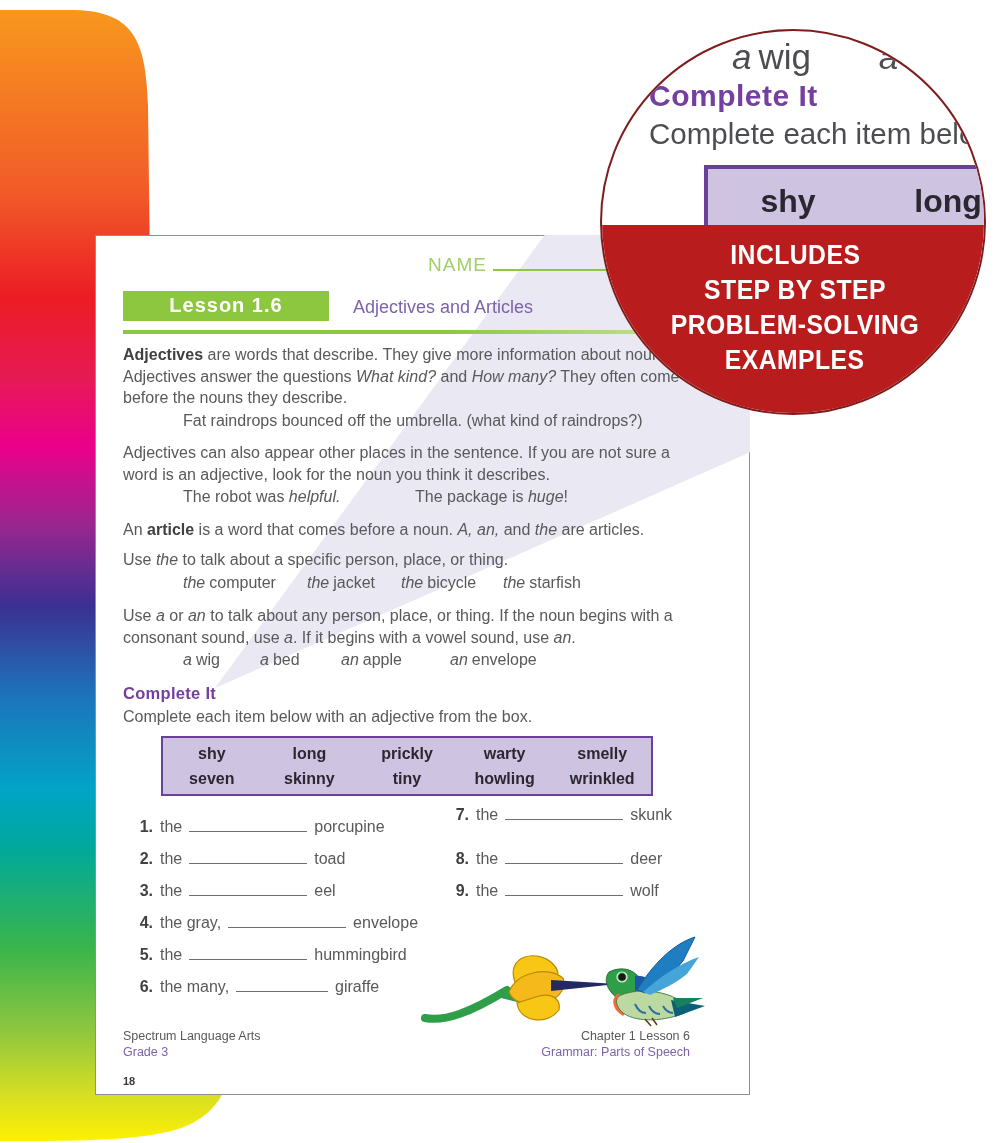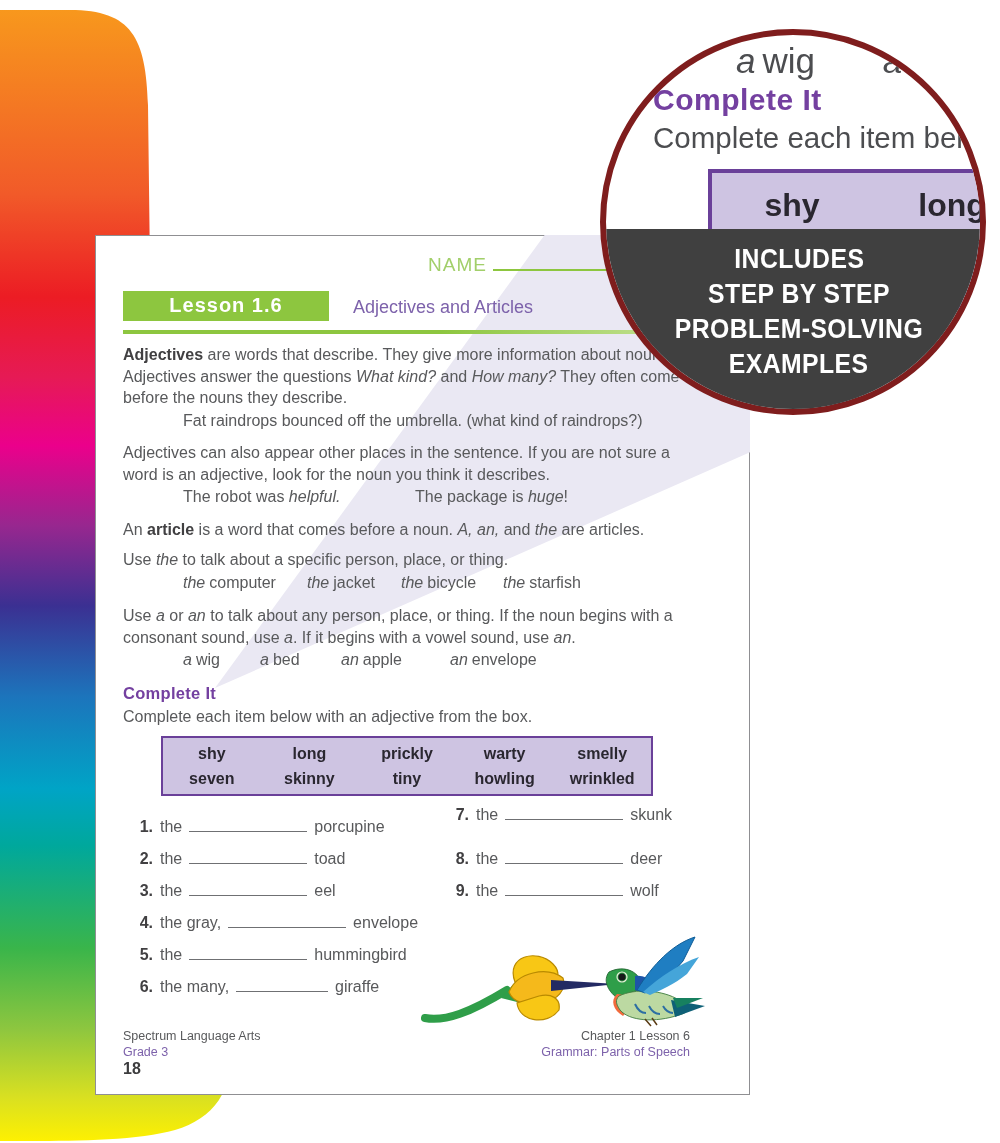--- a/index.html
+++ b/index.html
@@ -35,37 +35,37 @@
   .item{position:absolute;white-space:nowrap;}
   .inum{font-weight:700;color:#414042;display:inline-block;min-width:26px;text-align:right;margin-right:7px;}
   .ipre{margin-right:7px;}
   .ipre:empty{display:none;margin:0;}
   .blank{display:inline-block;height:13px;border-bottom:1.5px solid #6f7073;}
   .w118{width:118px;} .w92{width:92px;}
   .ipost{margin-left:7px;}
   
   .foot{font-size:12.5px;line-height:16px;}
   .foot .purple{color:#7d62ab;}
-  .foot .pagenum{font-weight:700;color:#3c3c3e;font-size:16px;margin-top:1px;}
+  .foot .pagenum{font-weight:700;color:#3c3c3e;font-size:11px;margin-top:13px;}
   
   .magnifier{left:600px;top:29px;width:386px;height:386px;border-radius:50%;
-             background:#fff;border:6px solid #7f1d1d;box-sizing:border-box;
+             background:#fff;border:2px solid #7f1d1d;box-sizing:border-box;
              overflow:hidden;z-index:3;}
   .mag-topline{position:absolute;top:-36px;left:-64px;font-size:35px;color:#5a5b5e;white-space:nowrap;}
   .mag-awig{position:absolute;top:6px;left:130px;font-size:35px;color:#4c4d50;white-space:nowrap;}
   .mag-awig i{margin-right:7px;}
   .mag-heading{position:absolute;top:48px;left:47px;font-size:30px;font-weight:700;color:#7440a0;letter-spacing:.5px;}
   .mag-sub{position:absolute;top:86px;left:47px;font-size:29.5px;color:#4c4d50;white-space:nowrap;}
   .mag-box{position:absolute;top:134px;left:102px;width:330px;height:140px;
            background:#cec4e2;border:4px solid #6a4099;box-sizing:border-box;}
   .mag-word-row{display:grid;grid-template-columns:160px 160px;justify-items:center;
                 font-weight:700;font-size:32px;color:#2a2730;}
   .mag-word-row.r1{margin-top:14px;}
   .mag-word-row.r2{margin-top:6px;}
-  .mag-blue{position:absolute;left:0;top:194px;width:386px;height:192px;background:#404040;
+  .mag-blue{position:absolute;left:0;top:194px;width:386px;height:192px;background:#b91c1c;
             display:flex;flex-direction:column;align-items:center;padding-top:12px;box-sizing:border-box;}
   .badge-line{font-weight:700;font-size:27.5px;color:#ffffff;transform:scaleX(0.9);
               letter-spacing:.5px;line-height:35px;white-space:nowrap;}
 </style>
 </head>
 <body>
 
 <div class="canvas">
 
   <svg class="layer rainbow" width="260" height="1143" viewBox="0 0 260 1143">

